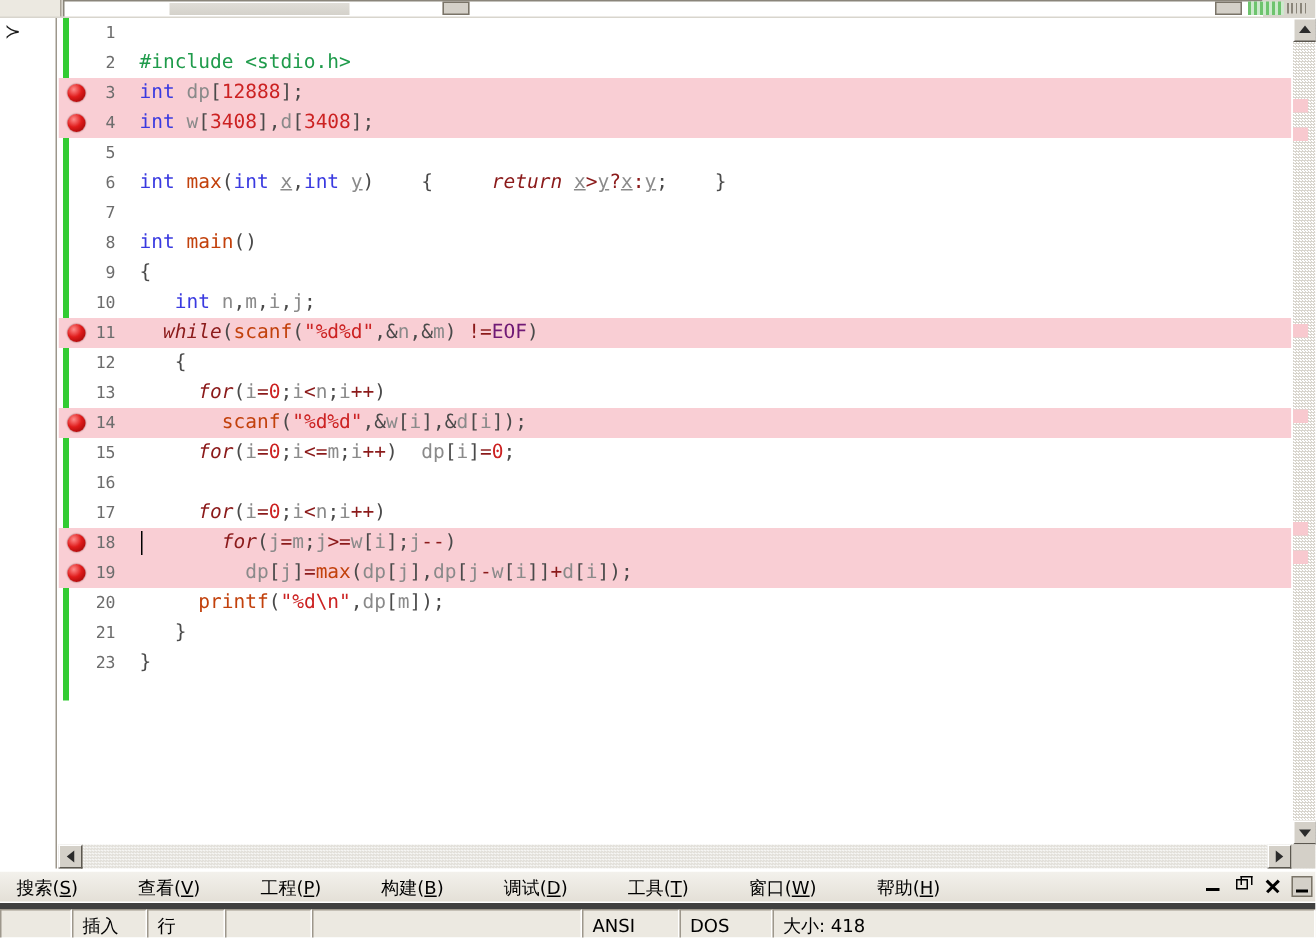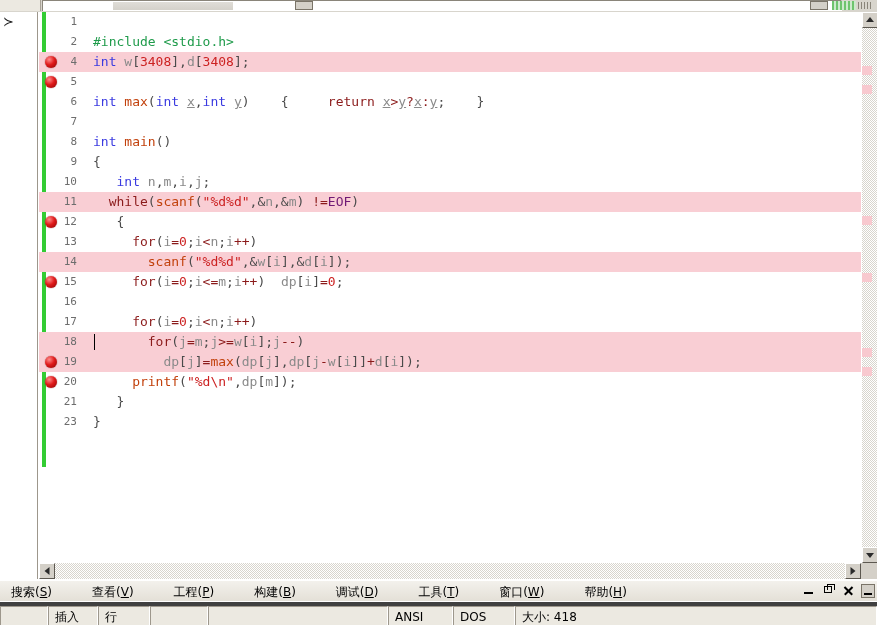--- a/index.html
+++ b/index.html
@@ -89,21 +89,21 @@
   
   .bp{position:absolute;left:6px;width:12px;height:12px;border-radius:50%;
      background:radial-gradient(circle at 35% 30%,#ff8b8b 0%,#e01b1b 45%,#8d0000 100%);
      box-shadow:0 0 1px #600;}
 
   
   .caret{position:absolute;left:55px;top:2px;width:1px;height:16px;background:#000;}
 
   
   .t-pre{color:#1f9b4b;}
-  .t-kw{color:#8b1a1a;}
+  .t-kw{color:#8b1a1a;font-style:italic;}
   .t-type{color:#3a3ae0;}
   .t-id{color:#8a8a8a;}
   .t-num{color:#cc2222;}
   .t-str{color:#cc2222;}
   .t-punc{color:#4a4a4a;}
   .t-macro{color:#701a75;}
   .t-op{color:#8b1a1a;}
   .t-fn{color:#c2410c;}
 
   
@@ -159,20 +159,21 @@
   </div>
 
   <div class="editor-frame">
 
     <div class="code-area">
       <div class="bp-gutter"></div>
       <div class="change-bar"></div>
       <div id="lines">
           <div class="line"><span class="lnum">1</span><span class="code"></span></div>
           <div class="line"><span class="lnum">2</span><span class="code"><span class="t-pre">#include &lt;stdio.h&gt;</span></span></div>
+          <div class="line hl"><span class="lnum">3</span><span class="code"><span class="t-type">int</span><span class="t-punc"> </span><span class="t-id">dp</span><span class="t-punc">[</span><span class="t-num">12888</span><span class="t-punc">];</span></span></div>
           <div class="line hl"><span class="lnum">4</span><span class="code"><span class="t-type">int</span><span class="t-punc"> </span><span class="t-id">w</span><span class="t-punc">[</span><span class="t-num">3408</span><span class="t-punc">],</span><span class="t-id">d</span><span class="t-punc">[</span><span class="t-num">3408</span><span class="t-punc">];</span></span></div>
           <div class="line"><span class="lnum">5</span><span class="code"></span></div>
           <div class="line"><span class="lnum">6</span><span class="code"><span class="t-type">int</span><span class="t-punc"> </span><span class="t-fn">max</span><span class="t-punc">(</span><span class="t-type">int</span><span class="t-punc"> </span><span class="t-id" style="text-decoration: underline;">x</span><span class="t-punc">,</span><span class="t-type">int</span><span class="t-punc"> </span><span class="t-id" style="text-decoration: underline;">y</span><span class="t-punc">)    {     </span><span class="t-kw">return</span><span class="t-punc"> </span><span class="t-id" style="text-decoration: underline;">x</span><span class="t-op">&gt;</span><span class="t-id" style="text-decoration: underline;">y</span><span class="t-op">?</span><span class="t-id" style="text-decoration: underline;">x</span><span class="t-op">:</span><span class="t-id" style="text-decoration: underline;">y</span><span class="t-punc">;    }</span></span></div>
           <div class="line"><span class="lnum">7</span><span class="code"></span></div>
           <div class="line"><span class="lnum">8</span><span class="code"><span class="t-type">int</span><span class="t-punc"> </span><span class="t-fn">main</span><span class="t-punc">()</span></span></div>
           <div class="line"><span class="lnum">9</span><span class="code"><span class="t-punc">{</span></span></div>
           <div class="line"><span class="lnum">10</span><span class="code"><span class="t-punc">   </span><span class="t-type">int</span><span class="t-punc"> </span><span class="t-id">n</span><span class="t-punc">,</span><span class="t-id">m</span><span class="t-punc">,</span><span class="t-id">i</span><span class="t-punc">,</span><span class="t-id">j</span><span class="t-punc">;</span></span></div>
           <div class="line hl"><span class="lnum">11</span><span class="code"><span class="t-punc">  </span><span class="t-kw">while</span><span class="t-punc">(</span><span class="t-fn">scanf</span><span class="t-punc">(</span><span class="t-str">"%d%d"</span><span class="t-punc">,&amp;</span><span class="t-id">n</span><span class="t-punc">,&amp;</span><span class="t-id">m</span><span class="t-punc">) </span><span class="t-op">!=</span><span class="t-macro">EOF</span><span class="t-punc">)</span></span></div>
           <div class="line"><span class="lnum">12</span><span class="code"><span class="t-punc">   {</span></span></div>
           <div class="line"><span class="lnum">13</span><span class="code"><span class="t-punc">     </span><span class="t-kw">for</span><span class="t-punc">(</span><span class="t-id">i</span><span class="t-op">=</span><span class="t-num">0</span><span class="t-punc">;</span><span class="t-id">i</span><span class="t-op">&lt;</span><span class="t-id">n</span><span class="t-punc">;</span><span class="t-id">i</span><span class="t-op">++</span><span class="t-punc">)</span></span></div>

